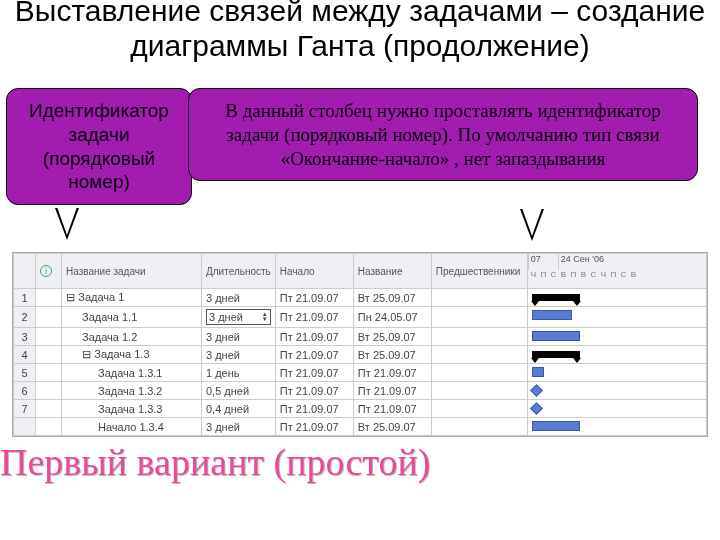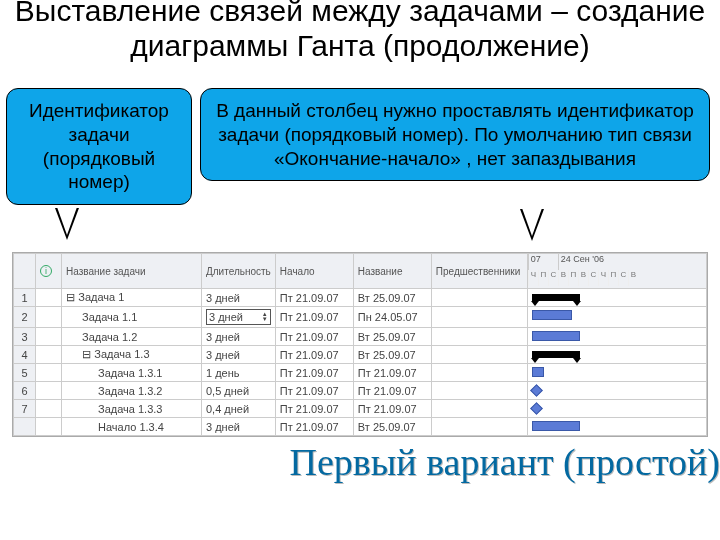--- a/index.html
+++ b/index.html
@@ -1,20 +1,20 @@
 <!DOCTYPE html>
 <html><head>
 <meta charset="utf-8">
 <style>
   * { box-sizing: border-box; margin: 0; padding: 0; }
   body { width: 720px; height: 540px; font-family: Arial, sans-serif; background: #fff; position: relative; overflow: hidden; }
   .slide-title { font-size: 30px; text-align: center; line-height: 1.15; padding: 0 4px; position: absolute; top: -6px; left: 0; right: 0; }
-  .callout { position: absolute; border: 1.5px solid #000; background: #0ea5e9; border-radius: 12px; padding: 10px 14px; text-align: center; font-size: 19px; line-height: 1.25; z-index: 5; }
+  .callout { position: absolute; border: 1.5px solid #000; background: #a21caf; border-radius: 12px; padding: 10px 14px; text-align: center; font-size: 19px; line-height: 1.25; z-index: 5; }
   .callout-left { left: 6px; top: 88px; width: 186px; }
-  .callout-right { left: 200px; top: 88px; width: 510px; }
+  .callout-right { left: 188px; top: 88px; width: 510px; font-family: Liberation Serif, serif; }
   
   .tail { position: absolute; width: 0; height: 0; z-index: 6; }
   .tail-l-out { left: 55px; top: 208px; border-left: 12px solid transparent; border-right: 12px solid transparent; border-top: 32px solid #000; }
   .tail-l-in  { left: 57px; top: 207px; border-left: 10px solid transparent; border-right: 10px solid transparent; border-top: 28px solid #fff; }
   .tail-r-out { left: 520px; top: 209px; border-left: 12px solid transparent; border-right: 12px solid transparent; border-top: 32px solid #000; }
   .tail-r-in  { left: 522px; top: 208px; border-left: 10px solid transparent; border-right: 10px solid transparent; border-top: 28px solid #fff; }
 
   .msproj { position: absolute; left: 12px; top: 252px; right: 12px; border: 1px solid #aaa; font-size: 11px; color: #444; background: #fff; }
   .msproj table { border-collapse: collapse; width: 100%; }
   .msproj th, .msproj td { border: 1px solid #ccc; padding: 2px 4px; height: 18px; vertical-align: middle; }
@@ -37,21 +37,21 @@
   .gantt-rule div { border-left:1px solid #ccc; padding:0 2px; height:16px; }
   .gantt-days { position:absolute; top:16px; left:0; right:0; display:flex; font-size:8px; color:#777; }
   .gantt-days span { width:10px; border-left:1px solid #eee; text-align:center; height:16px; }
   .gantt-cell { position:relative; padding:0 !important; }
   .bar-sum { position:absolute; height:7px; background:#000; top:5px; }
   .bar-sum::before, .bar-sum::after { content:""; position:absolute; top:7px; border-top:5px solid #000; border-left:4px solid transparent; border-right:4px solid transparent; }
   .bar-sum::before { left:-1px; } .bar-sum::after { right:-1px; }
   .bar-task { position:absolute; height:10px; background:#5b7bd6; border:1px solid #3a58a8; top:3px; }
   .milestone { position:absolute; width:9px; height:9px; background:#5b7bd6; border:1px solid #3a58a8; top:4px; transform:rotate(45deg); }
 
-  .fancy { position:absolute; left:0; right:0; top:440px; text-align:right; font-family:"Times New Roman", serif; font-size:38px; color:#0369a1; }
+  .fancy { position:absolute; left:0; right:0; top:440px; text-align:left; font-family:"Times New Roman", serif; font-size:38px; color:#ec4899; }
   .fancy span { text-shadow: 1px 1px 0 #bbb; }
 </style>
 </head>
 <body>
 
 <div class="slide-title">Выставление связей между задачами – создание диаграммы Ганта (продолжение)</div>
 
 <div class="callout callout-left">Идентификатор задачи (порядковый номер)</div>
 <div class="tail tail-l-out"></div>
 <div class="tail tail-l-in"></div>

